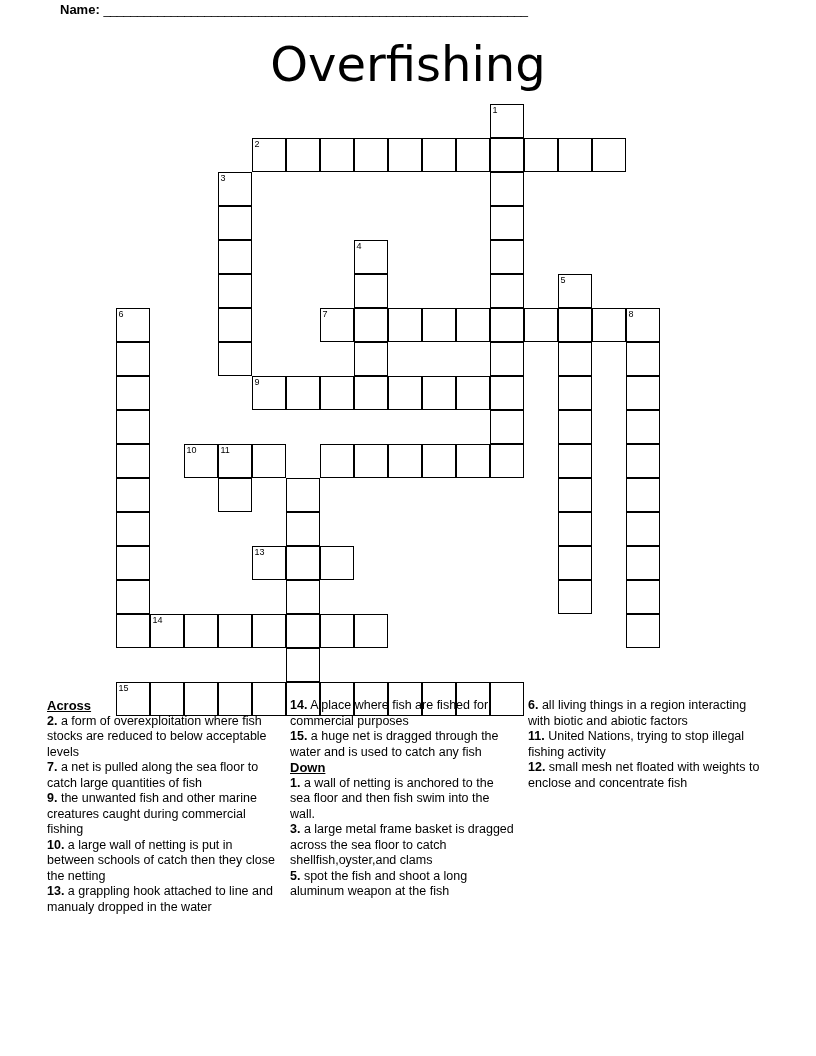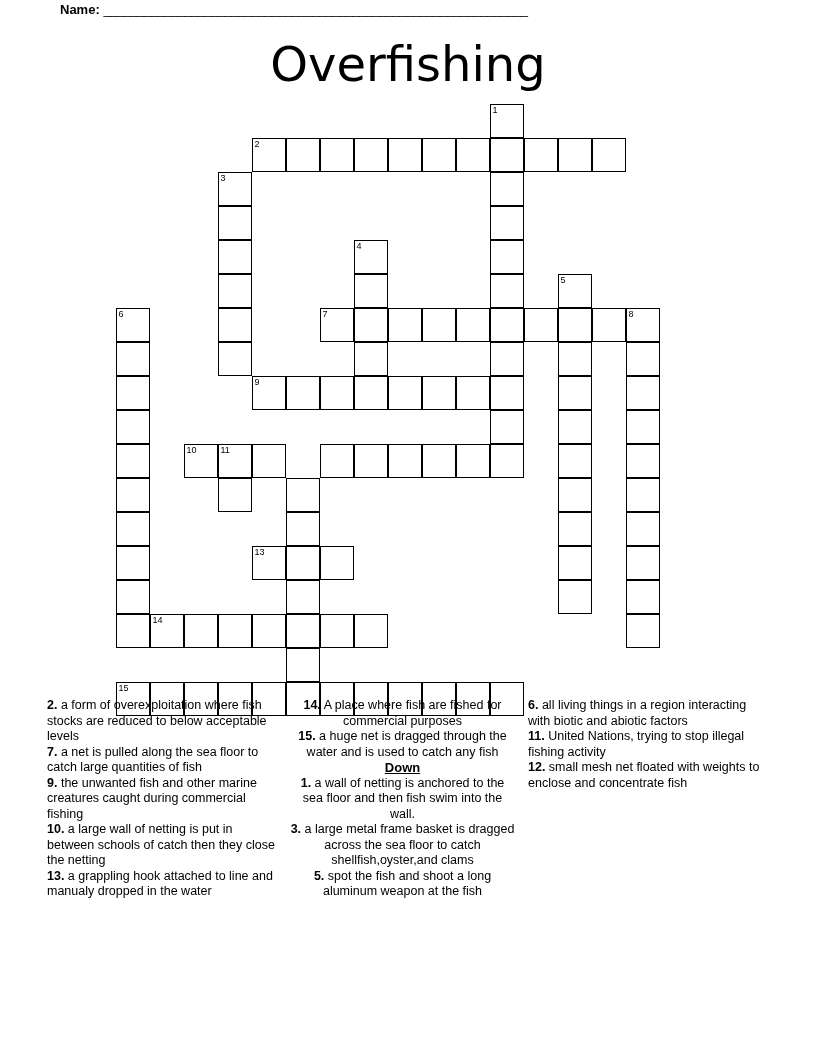--- a/index.html
+++ b/index.html
@@ -80,21 +80,21 @@
     width: 816px;
     height: 300px;
   }
   .col {
     position: absolute;
     top: 0;
     font-size: 12.5px;
     line-height: 15.5px;
   }
   .col-1 { left: 47px; width: 236px; }
-  .col-2 { left: 290px; width: 225px; text-align: center; }
+  .col-2 { left: 290px; width: 225px; }
   .col-3 { left: 528px; width: 238px; }
   .section-head {
     font-weight: bold;
     text-decoration: underline;
     font-size: 13px;
     margin-bottom: 0px;
   }
   .clue {
     margin: 0;
   }
@@ -250,20 +250,21 @@
       <div class="cell" style="left: 320px; top: 578px;"></div>
       <div class="cell" style="left: 354px; top: 578px;"></div>
       <div class="cell" style="left: 388px; top: 578px;"></div>
       <div class="cell" style="left: 422px; top: 578px;"></div>
       <div class="cell" style="left: 456px; top: 578px;"></div>
       <div class="cell" style="left: 490px; top: 578px;"></div>
     </div>
 
   <div id="clues">
     <div class="col col-1">
+      <div class="section-head">Across</div>
       <div id="across-col1">
           <div class="clue"><b>2.</b><span> a form of overexploitation where fish stocks are reduced to below acceptable levels</span></div>
           <div class="clue"><b>7.</b><span> a net is pulled along the sea floor to catch large quantities of fish</span></div>
           <div class="clue"><b>9.</b><span> the unwanted fish and other marine creatures caught during commercial fishing</span></div>
           <div class="clue"><b>10.</b><span> a large wall of netting is put in between schools of catch then they close the netting</span></div>
           <div class="clue"><b>13.</b><span> a grappling hook attached to line and manualy dropped in the water</span></div>
         </div>
     </div>
     <div class="col col-2">
       <div id="across-col2">

